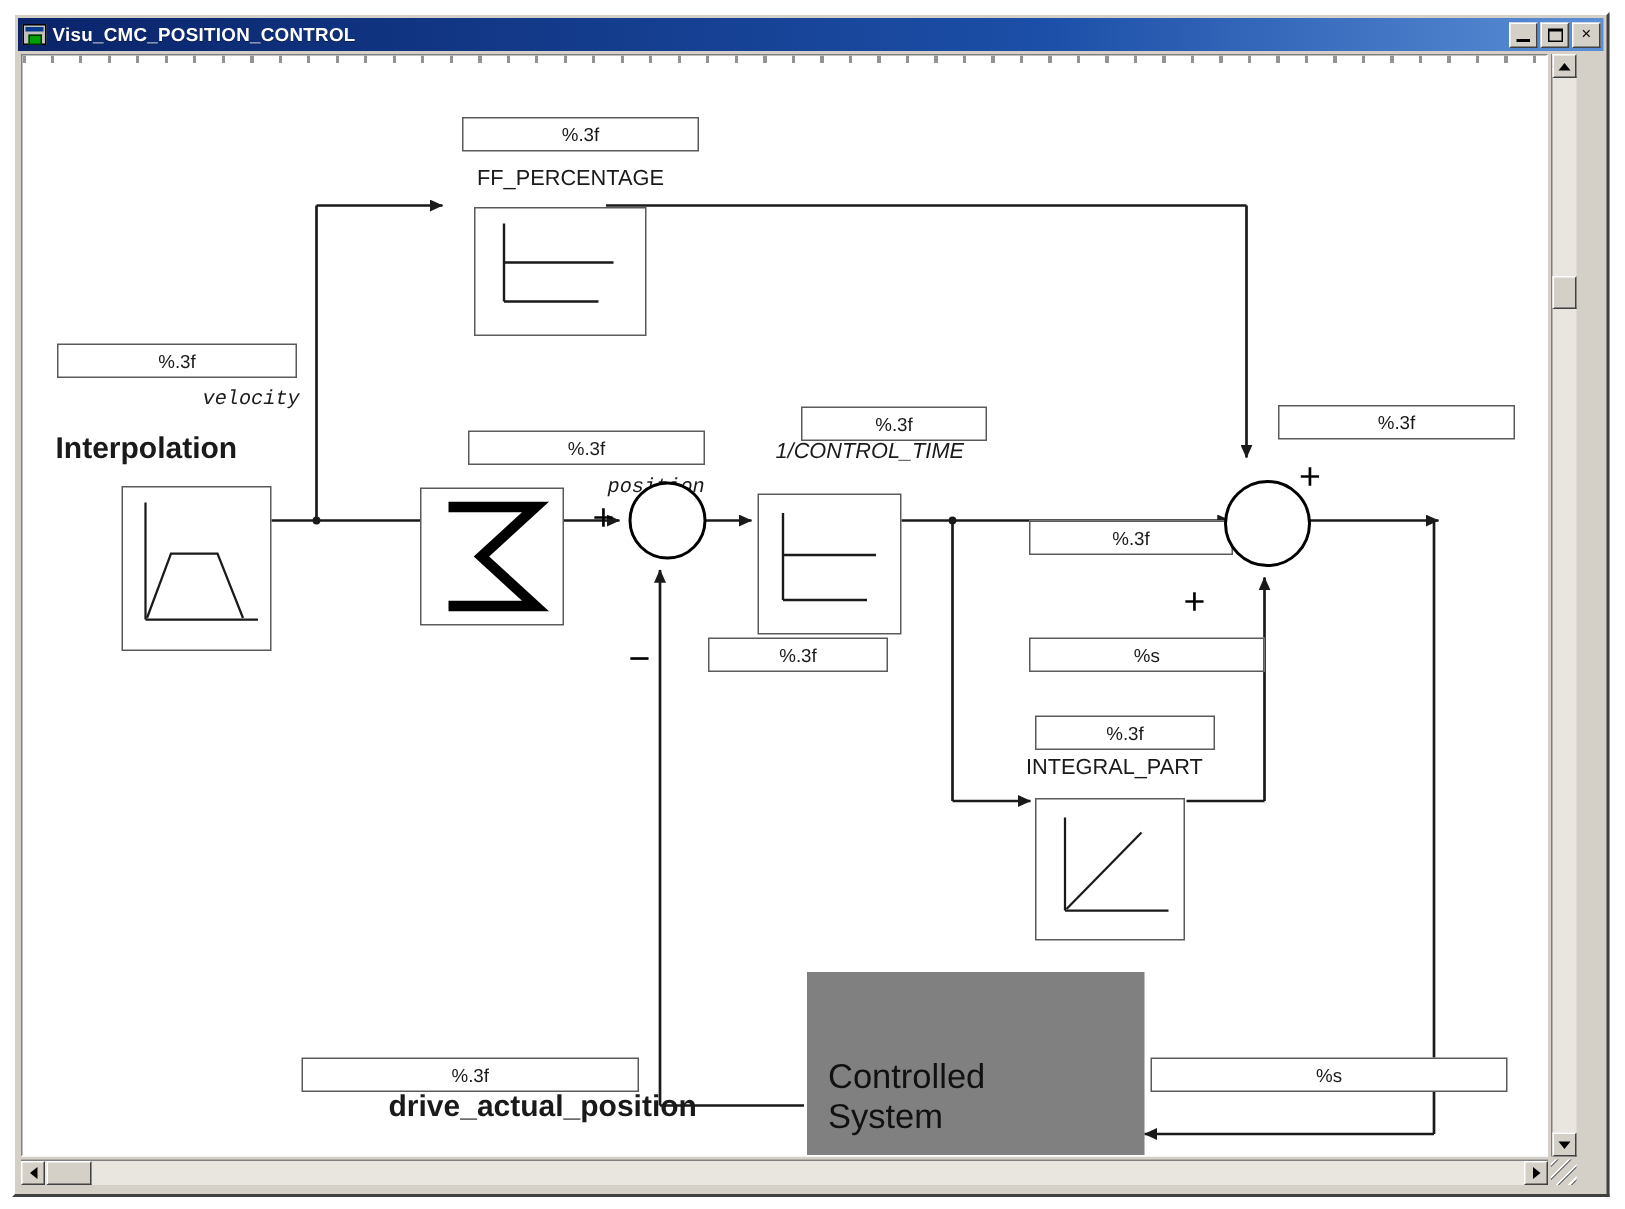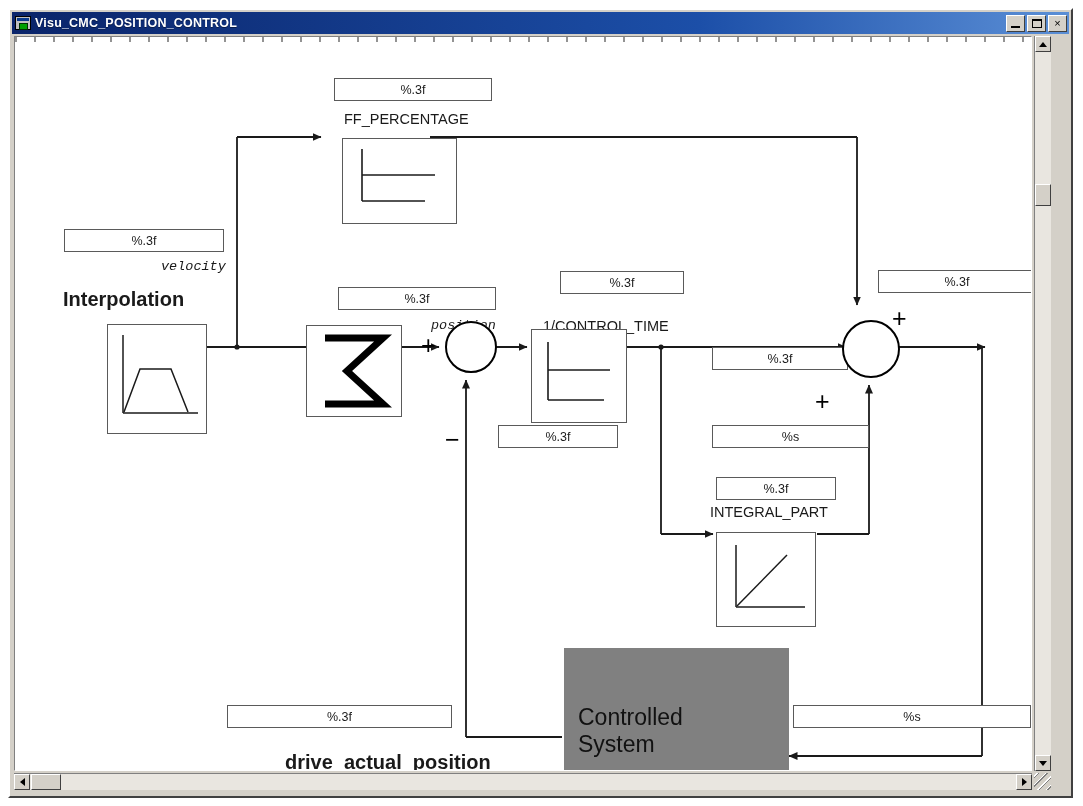--- a/index.html
+++ b/index.html
@@ -96,21 +96,21 @@
   .tri.up{border-left:4px solid transparent;border-right:4px solid transparent;border-bottom:5px solid #000;}
   .tri.down{border-left:4px solid transparent;border-right:4px solid transparent;border-top:5px solid #000;}
   .tri.left{border-top:4px solid transparent;border-bottom:4px solid transparent;border-right:5px solid #000;}
   .tri.right{border-top:4px solid transparent;border-bottom:4px solid transparent;border-left:5px solid #000;}
   #grip{
     position:absolute;left:1020px;top:737px;width:17px;height:17px;background:#d4d0c8;
     background-image:repeating-linear-gradient(135deg,transparent 0 2px,#ffffff 2px 3px,#808080 3px 4px,transparent 4px 6px);
   }
 
   
-  #diagram{position:absolute;left:0;top:0;width:1018px;height:557px;margin-left:26px;}
+  #diagram{position:absolute;left:0;top:0;width:1018px;height:557px;}
   #wires{position:absolute;left:0;top:0;width:1018px;height:735px;}
 
   .field{
     position:absolute;background:#ffffff;border:1px solid #5a5a5a;
     display:flex;align-items:center;justify-content:center;
     font-size:12.5px;color:#1a1a1a;box-sizing:border-box;
     font-family:"Liberation Sans",sans-serif;
   }
   .blk{
     position:absolute;background:#ffffff;border:1px solid #5a5a5a;box-sizing:border-box;
@@ -236,21 +236,21 @@
         </div>
 
         <div class="field" style="left:297px;top:250px;width:158px;height:23px;">%.3f</div>
         <div class="lbl ital" style="left:390px;top:281px;">position</div>
 
         <div class="sumcircle" style="left:404px;top:284px;width:52px;height:52px;"></div>
         <div class="sign" style="left:380px;top:296px;">+</div>
         <div class="sign" style="left:404px;top:390px;">−</div>
 
         <div class="field" style="left:519px;top:234px;width:124px;height:23px;">%.3f</div>
-        <div class="lbl" style="left:502px;top:281px;">1/CONTROL_TIME</div>
+        <div class="lbl" style="left:502px;top:256px;font-style:italic;">1/CONTROL_TIME</div>
         <div class="blk" style="left:490px;top:292px;width:96px;height:94px;">
           <svg width="94" height="92" viewBox="0 0 94 92">
             <g stroke="#1a1a1a" stroke-width="1.6" fill="none">
               <path d="M16,12 L16,70"></path>
               <path d="M16,40 L78,40"></path>
               <path d="M16,70 L72,70"></path>
             </g>
           </svg>
         </div>
         <div class="field" style="left:457px;top:388px;width:120px;height:23px;">%.3f</div>
@@ -275,21 +275,21 @@
             </g>
           </svg>
         </div>
 
         <div id="ctrlsys" style="left:523px;top:611px;width:225px;height:165px;">
           <span>Controlled</span>
           <span>System</span>
         </div>
 
         <div class="field" style="left:186px;top:668px;width:225px;height:23px;">%.3f</div>
-        <div class="lbl bigbold" style="left:244px;top:714px;">drive_actual_position</div>
+        <div class="lbl bigbold" style="left:244px;top:690px;">drive_actual_position</div>
 
         <div class="field" style="left:752px;top:668px;width:238px;height:23px;">%s</div>
 
       </div>
     </div>
 
     <div id="vscroll">
       <div class="sbtn" style="left:0;top:0;width:16px;height:16px;">
         <div class="tri up"></div>
       </div>

